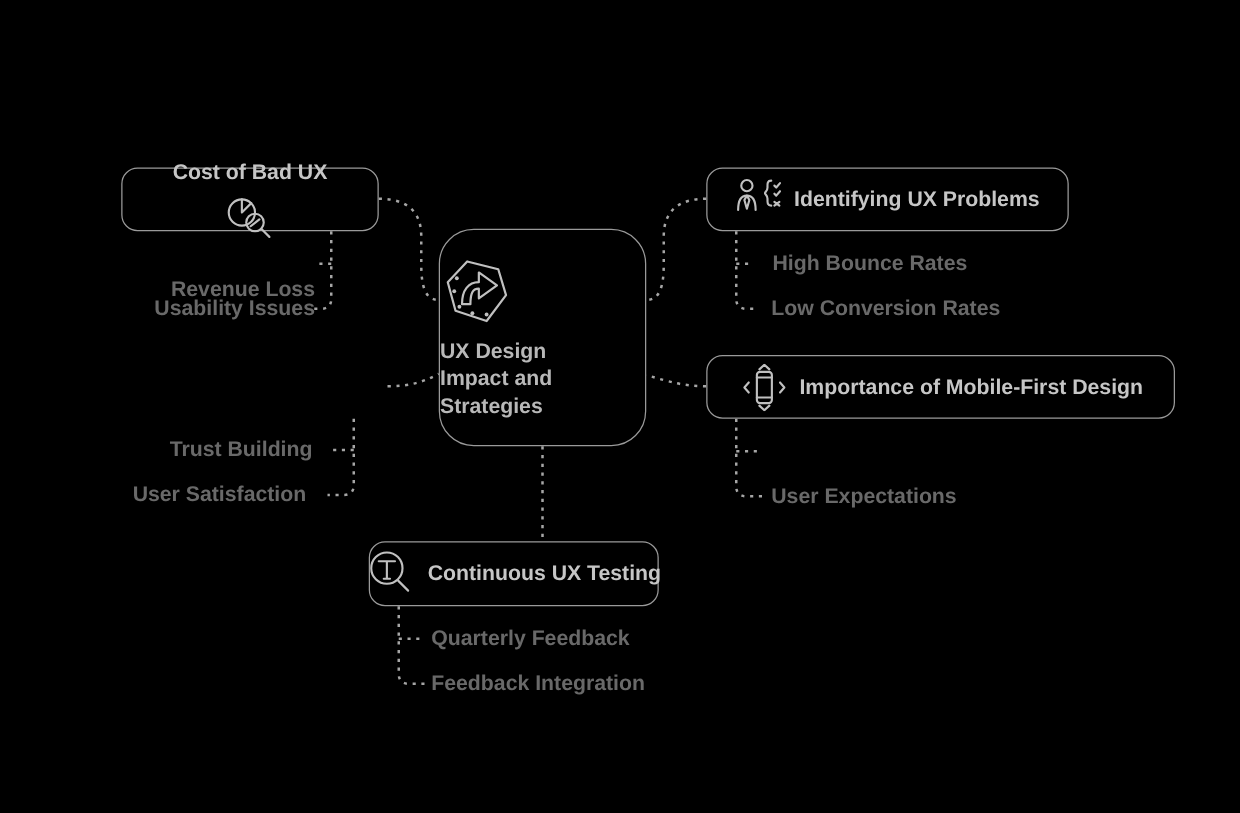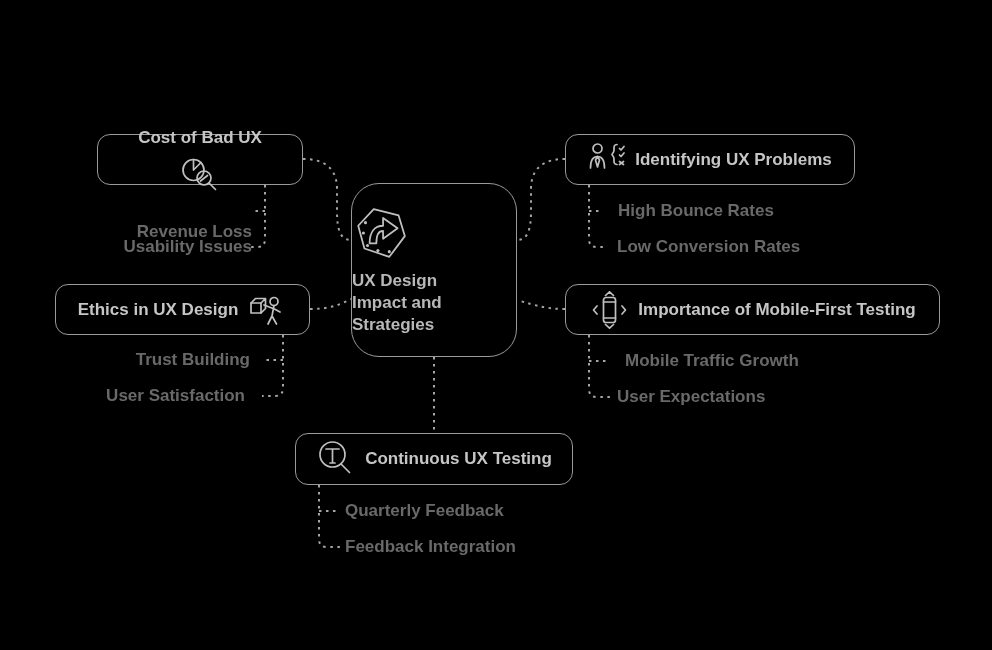--- a/index.html
+++ b/index.html
@@ -91,51 +91,39 @@
         <path d="M9.5 15.5 L7.5 19 L9.5 26 L11.5 19 Z"></path>
         <path d="M29 3.5 C25.5 3.5 26 6.5 26 9 C26 12 24 12.5 24 13.5 C24 14.5 26 15 26 18 C26 20.5 25.5 23.5 29 23.5"></path>
         <path d="M31.5 7.5 L33 9 L36 5.5 M31.5 14 L33 15.5 L36 12 M31.5 20.5 L35.5 23.5 M35.5 20.5 L31.5 23.5"></path>
       </svg>
     </span>
     <span class="label">Identifying UX Problems</span>
   </div>
   <div class="sub" style="left:617px;top:238px;">Low Conversion Rates</div>
   <div class="sub" style="left:618px;top:202px;">High Bounce Rates</div>
 
-  <div class="node" style="left:55px;top:284px;width:255px;height:51px;">
-    <span class="label">Ethics in UX Design</span>
-    <span class="icon">
-      <svg width="40" height="38" viewBox="0 0 40 38">
-        <path d="M4 12 H14 V22 H4 Z"></path>
-        <path d="M4 12 L8.5 7.5 H18.5 L14 12 M18.5 7.5 V17.5 L14 22"></path>
-        <circle cx="27" cy="10.5" r="4"></circle>
-        <path d="M27 14.5 L25 25 M26 17.5 L17 14 M26.5 17.5 L33 21 M25 25 L21 33 M25 25 L29.5 33"></path>
-      </svg>
-    </span>
-  </div>
   <div class="sub r" style="right:742px;top:351px;">Trust Building</div>
   <div class="sub r" style="right:747px;top:387px;">User Satisfaction</div>
 
   <div class="node" style="left:565px;top:284px;width:375px;height:51px;">
     <span class="icon">
       <svg width="40" height="38" viewBox="0 0 40 38">
         <rect x="14.5" y="6.5" width="12" height="25" rx="2.5"></rect>
         <path d="M14.5 11 H26.5 M14.5 27 H26.5"></path>
         <path d="M16.5 4.5 L20.5 0.8 L24.5 4.5"></path>
         <path d="M16.5 33.5 L20.5 37.2 L24.5 33.5"></path>
         <path d="M8 15 L4.5 19 L8 23"></path>
         <path d="M33 15 L36.5 19 L33 23"></path>
       </svg>
     </span>
-    <span class="label">Importance of Mobile-First Testing</span>
+    <span class="label">Importance of Mobile-First Design</span>
   </div>
-  <div class="sub" style="left:625px;top:352px;">Mobile Traffic Growth</div>
   <div class="sub" style="left:617px;top:388px;">User Expectations</div>
 
-  <div class="node" style="left:295px;top:433px;width:278px;height:52px;">
+  <div class="node" style="left:295px;top:433px;width:232px;height:52px;">
     <span class="icon">
       <svg width="40" height="40" viewBox="0 0 40 40">
         <circle cx="16.5" cy="15.5" r="12.5"></circle>
         <path d="M10 10 H23 M16.5 10 V24 M14 24 H19"></path>
         <path d="M25.5 25.5 L33.5 33.5"></path>
       </svg>
     </span>
     <span class="label">Continuous UX Testing</span>
   </div>
   <div class="sub" style="left:345px;top:502px;">Quarterly Feedback</div>

